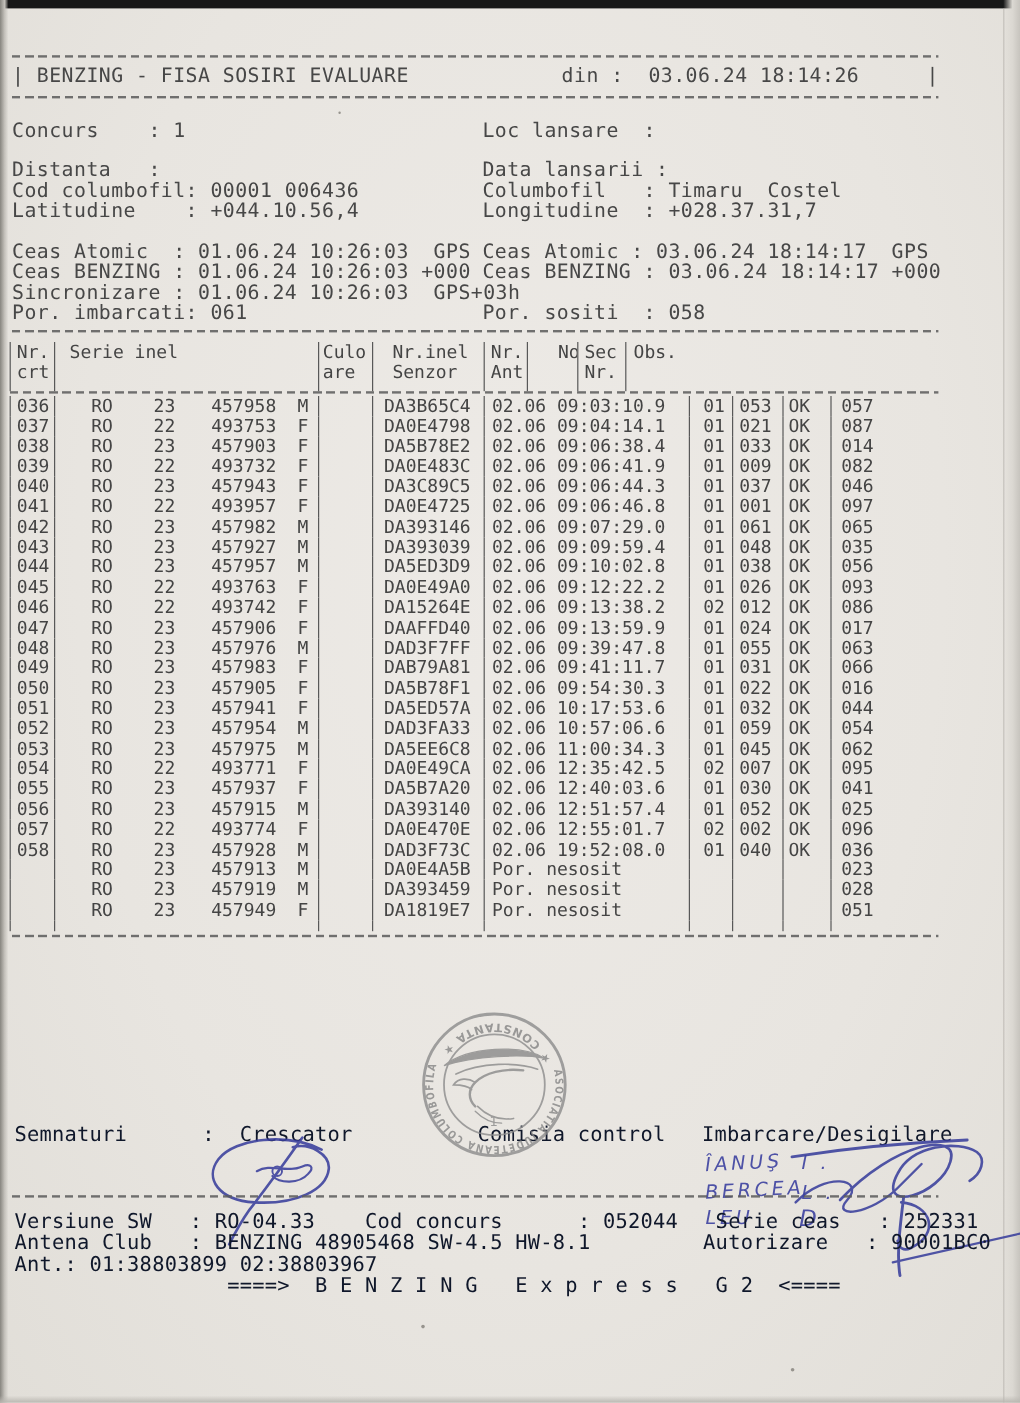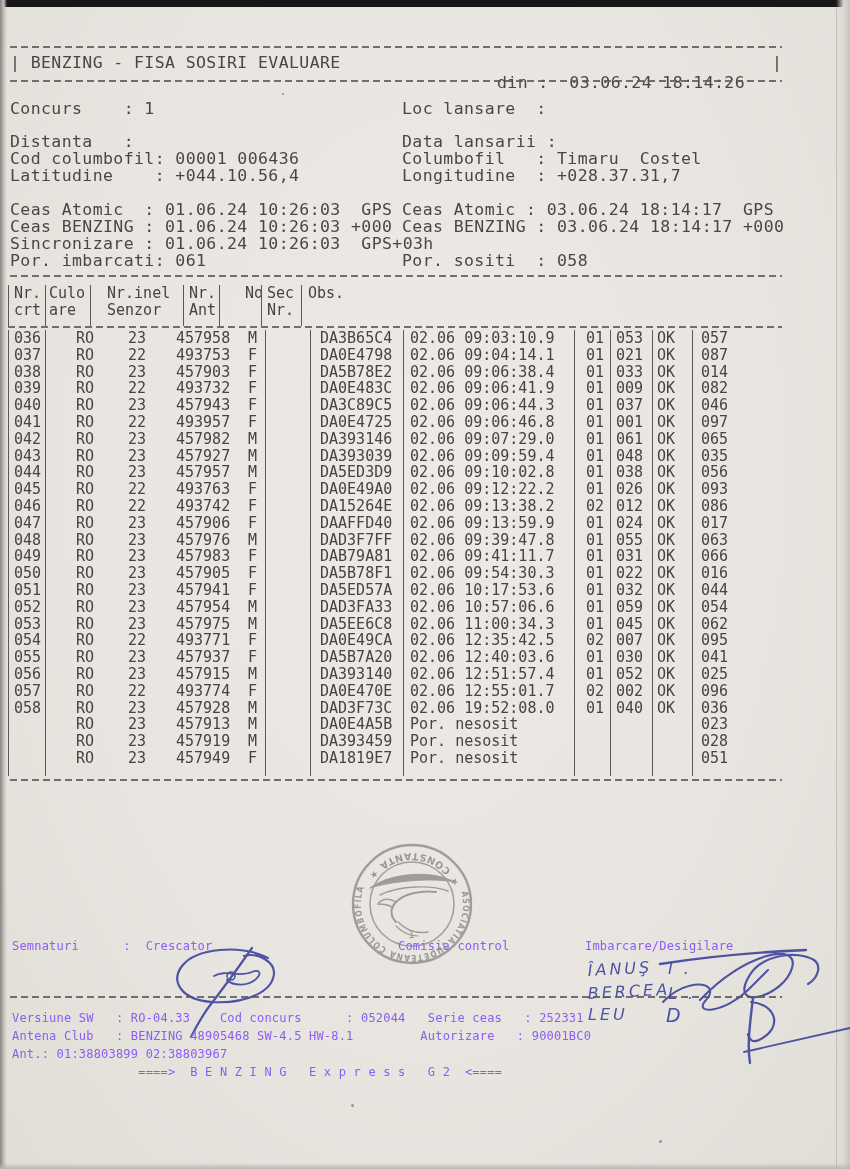--- a/index.html
+++ b/index.html
@@ -13,21 +13,21 @@
   .edge-top{left:0;top:0;width:850px;height:7px;background:#171717;}
   .edge-left{left:0;top:0;width:7px;height:1169px;background:linear-gradient(90deg,#87857f 0%,#c4c1bb 55%,rgba(196,193,187,0) 100%);}
   .edge-right{right:0;top:0;width:14px;height:1169px;background:linear-gradient(270deg,#c7c4be 0%,#dbd8d2 45%,rgba(219,216,210,0) 100%);}
   .edge-right-line{left:836px;top:7px;width:1px;height:1162px;background:#b2afa9;opacity:.65;}
   .edge-bottom{left:0;bottom:0;width:850px;height:6px;background:linear-gradient(0deg,#bab7b1 0%,rgba(186,183,177,0) 100%);}
   
   .dash{position:absolute;height:2px;background:repeating-linear-gradient(90deg,#5a5a5a 0 7px,transparent 7px 11px);opacity:.85;}
   
   .t{position:absolute;white-space:pre;font-family:"DejaVu Sans Mono",monospace;
      font-size:16.5px;line-height:17px;letter-spacing:.4px;color:#474747;}
-  .t-small{font-size:12px;letter-spacing:.2px;color:#8b5cf6;}
+  .t-small{font-size:17px;letter-spacing:.2px;color:#0f172a;}
   
   #tbl{position:absolute;left:0;top:0;font-family:"DejaVu Sans Mono",monospace;
        font-size:15px;line-height:16.8px;color:#444;}
   #thead{position:absolute;left:8px;top:285px;display:flex;height:41px;}
   #tbody{position:absolute;left:8px;top:330px;display:flex;flex-direction:column;}
   .trow{display:flex;height:16.8px;}
   .trow.filler{height:9px;}
   .hcell,.cell{border-left:1px solid #585858;box-sizing:border-box;overflow:hidden;white-space:pre;}
   .hcell{height:41px;}
   .hcell div{line-height:17px;}
@@ -55,21 +55,21 @@
 <body>
 
 <div class="abs edge-top"></div>
 <div class="abs edge-left"></div>
 <div class="abs edge-right"></div>
 <div class="abs edge-right-line"></div>
 <div class="abs edge-bottom"></div>
 
 <div class="dash" style="left:10px;top:46px;width:772px;"></div>
 <div class="t" style="left:10px;top:54px;">| BENZING - FISA SOSIRI EVALUARE</div>
-<div class="t" style="left:497px;top:54px;margin-top:20px;">din :  03.06.24 18:14:26</div>
+<div class="t" style="left:468px;top:54px;">din :  03.06.24 18:14:26</div>
 <div class="t" style="left:772px;top:54px;">|</div>
 <div class="dash" style="left:10px;top:80px;width:772px;"></div>
 
 <div class="t" style="left:10px;top:100px;">Concurs    : 1</div>
 <div class="t" style="left:402px;top:100px;text-align:center;">Loc lansare  :</div>
 <div class="t" style="left:10px;top:133px;">Distanta   :</div>
 <div class="t" style="left:402px;top:133px;">Data lansarii :</div>
 <div class="t" style="left:10px;top:150px;">Cod columbofil: 00001 006436</div>
 <div class="t" style="left:402px;top:150px;">Columbofil   : Timaru  Costel</div>
 <div class="t" style="left:10px;top:167px;">Latitudine    : +044.10.56,4</div>
@@ -80,20 +80,21 @@
 <div class="t" style="left:10px;top:218px;">Ceas BENZING : 01.06.24 10:26:03 +000</div>
 <div class="t" style="left:402px;top:218px;">Ceas BENZING : 03.06.24 18:14:17 +000</div>
 <div class="t" style="left:10px;top:235px;">Sincronizare : 01.06.24 10:26:03  GPS+03h</div>
 <div class="t" style="left:10px;top:252px;">Por. imbarcati: 061</div>
 <div class="t" style="left:402px;top:252px;">Por. sositi  : 058</div>
 
 <div class="dash" style="left:10px;top:275px;width:772px;"></div>
 <div id="tbl">
   <div id="thead">
       <div class="hcell col-nr"><div>Nr.</div><div>crt</div></div>
+      <div class="hcell col-serie"><div>Serie inel</div><div></div></div>
       <div class="hcell col-culoare"><div>Culo</div><div>are</div></div>
       <div class="hcell col-sensor"><div>Nr.inel</div><div>Senzor</div></div>
       <div class="hcell col-ant"><div>Nr.</div><div>Ant</div></div>
       <div class="hcell col-nom"><div>Nom</div><div></div></div>
       <div class="hcell col-sec"><div>Sec</div><div>Nr.</div></div>
       <div class="hcell col-obs"><div>Obs.</div><div></div></div>
     </div>
   <div class="dash" style="left:8px;top:326px;width:774px;"></div>
   <div id="tbody">
       <div class="trow">

